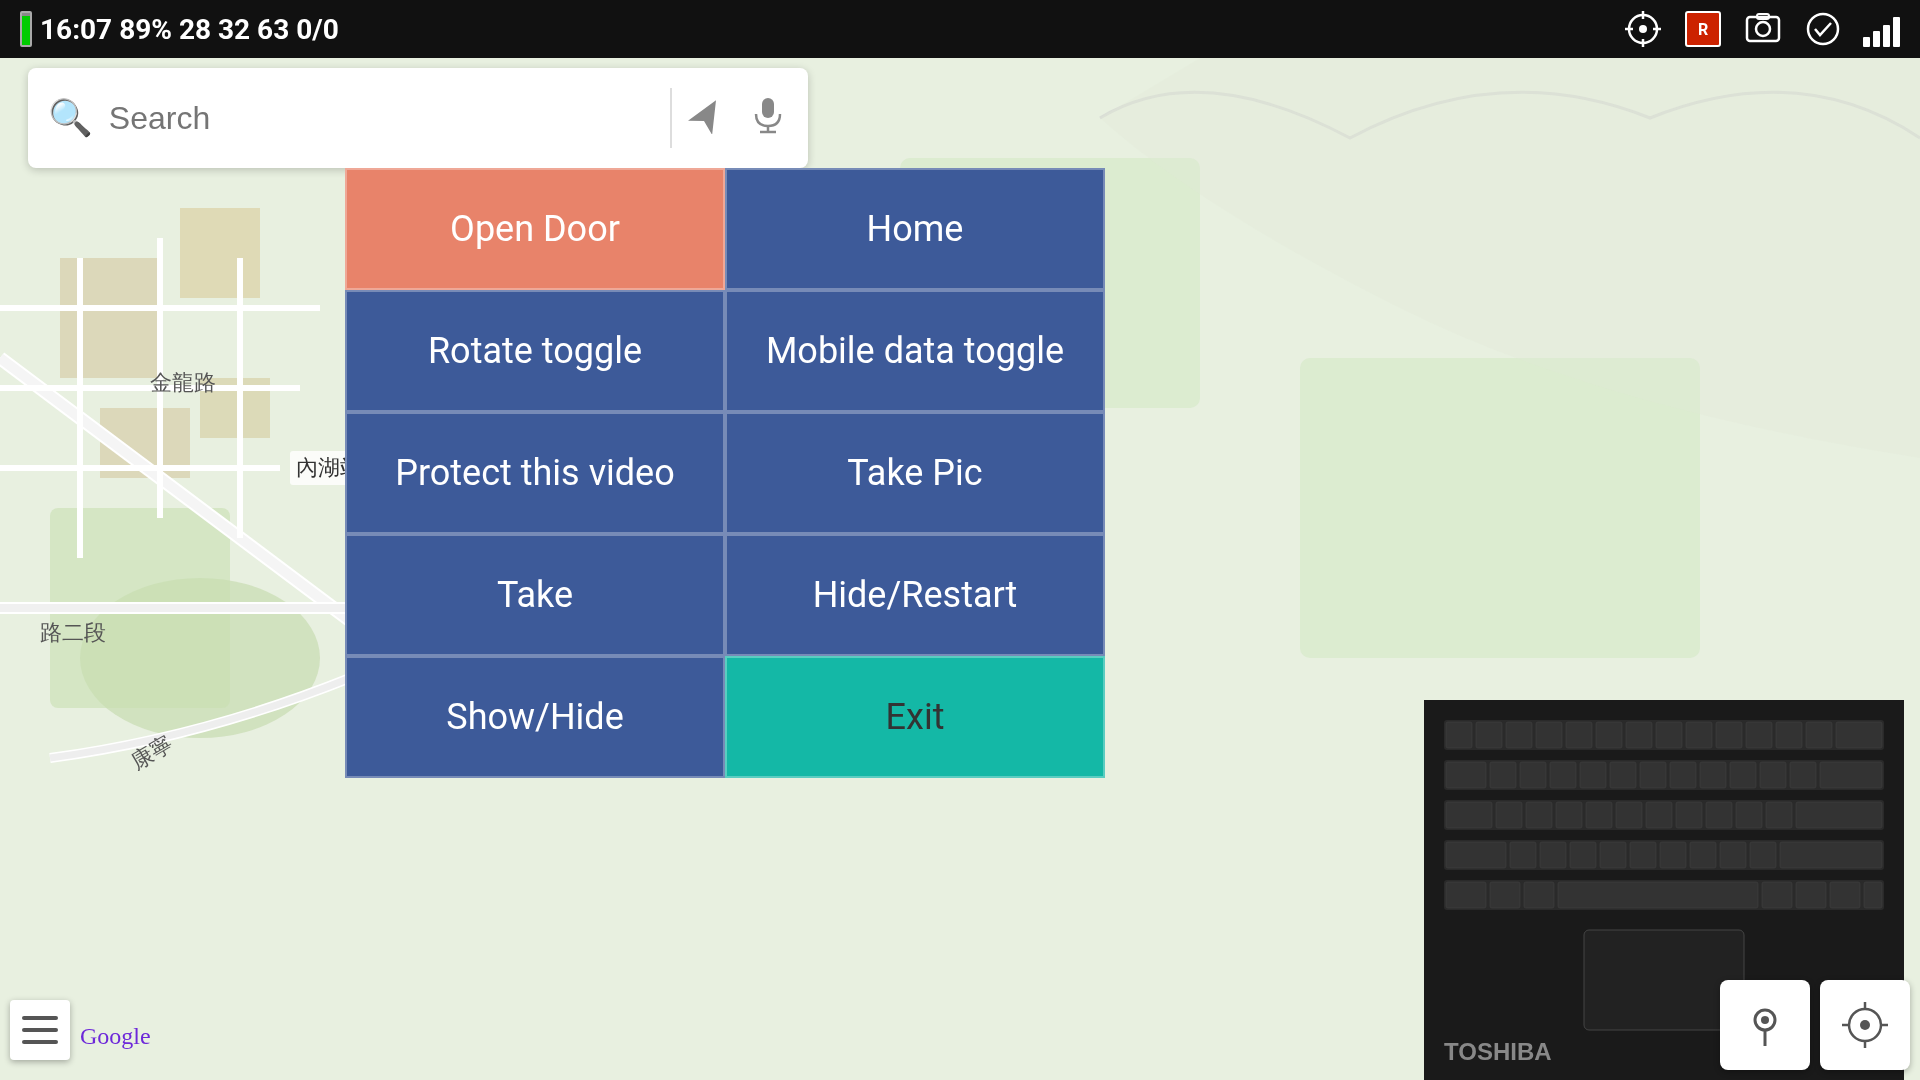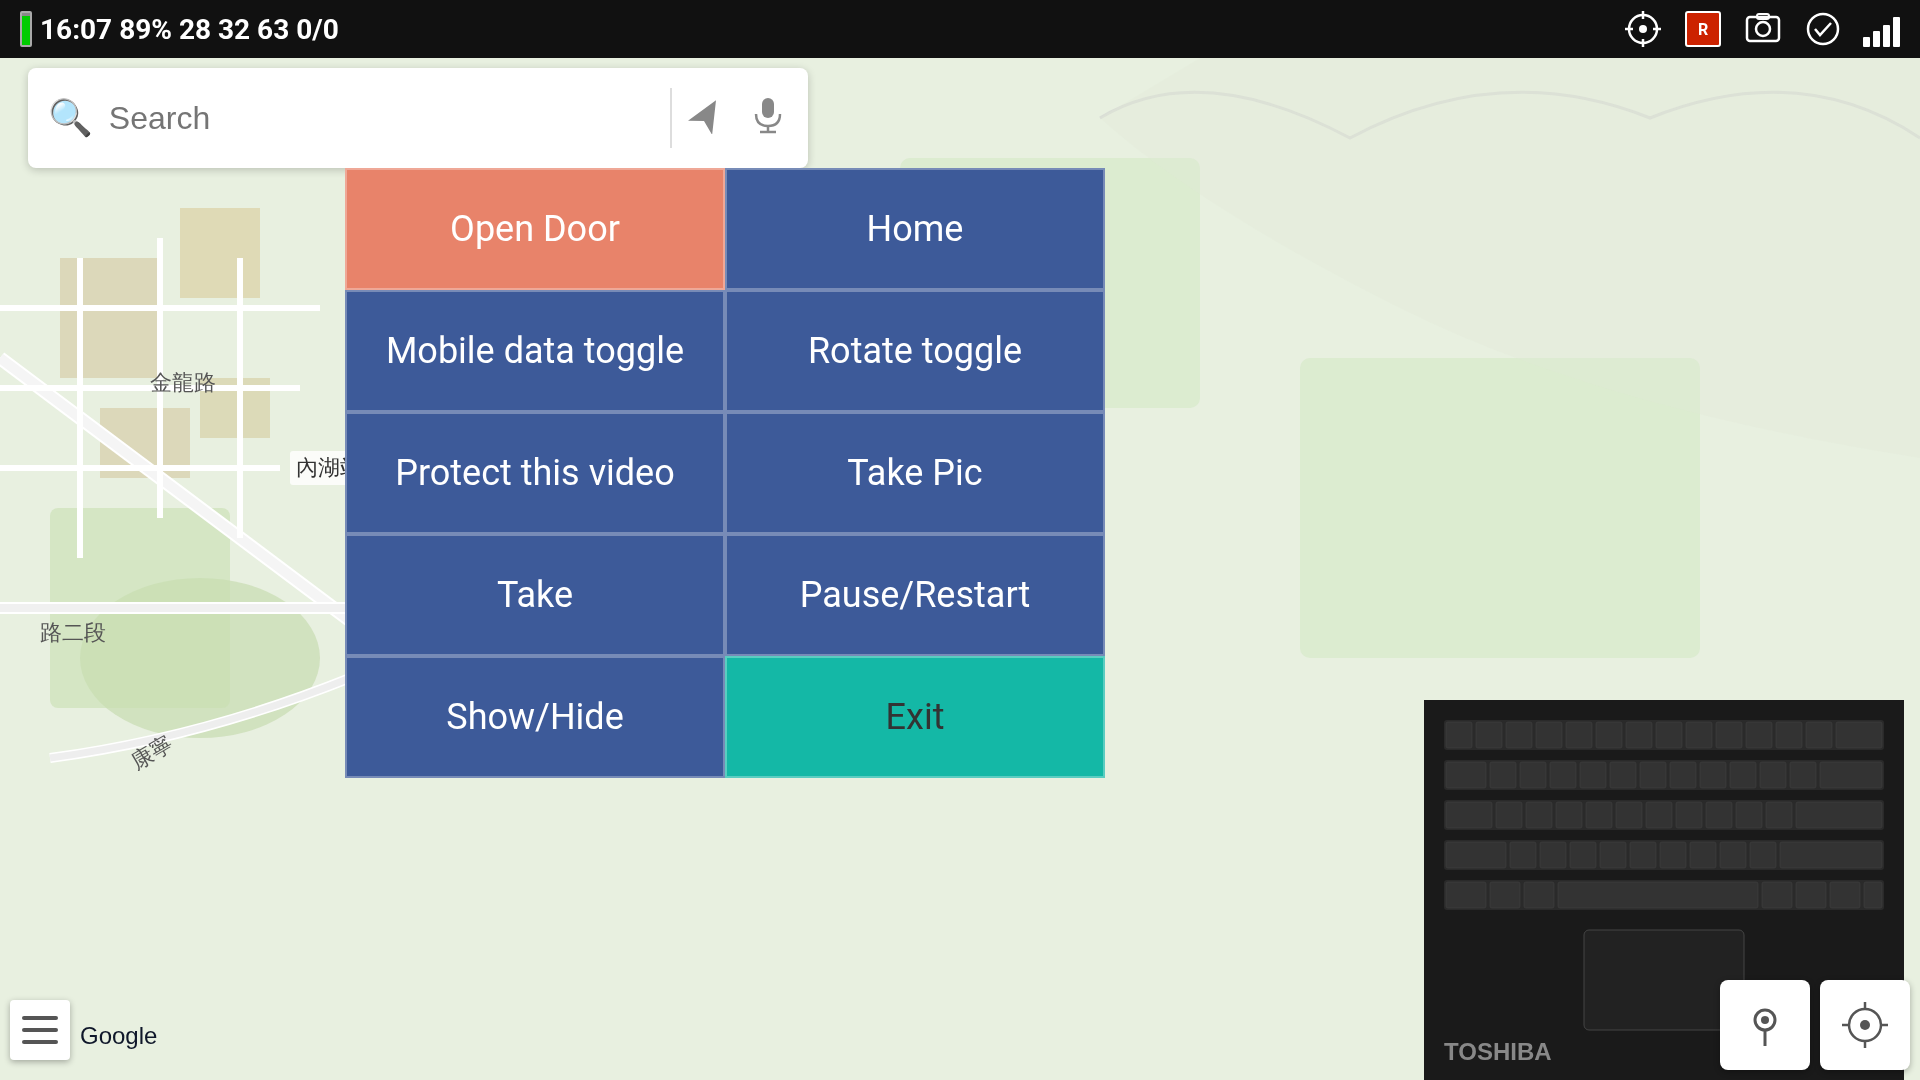--- a/index.html
+++ b/index.html
@@ -227,22 +227,22 @@
       background: #555;
       border-radius: 2px;
     }
 
     
     #google-watermark {
       position: absolute;
       bottom: 30px;
       left: 80px;
       font-size: 24px;
-      color: #0f172a;
-      font-family: Liberation Sans, sans-serif;
+      color: #6d28d9;
+      font-family: Liberation Serif, serif;
       z-index: 50;
     }
 
     
     .road-icon {
       width: 36px;
       height: 36px;
       background: #cc2200;
       color: white;
       font-size: 16px;
@@ -423,32 +423,32 @@
 </div>
 
 <div id="button-grid">
 
   <div class="btn-row">
     <div class="btn btn-salmon">Open Door</div>
     <div class="btn btn-blue">Home</div>
   </div>
 
   <div class="btn-row">
+    <div class="btn btn-blue">Rotate toggle</div>
     <div class="btn btn-blue">Mobile data toggle</div>
-    <div class="btn btn-blue">Rotate toggle</div>
   </div>
 
   <div class="btn-row">
     <div class="btn btn-blue">Protect this video</div>
     <div class="btn btn-blue">Take Pic</div>
   </div>
 
   <div class="btn-row">
     <div class="btn btn-blue">Take</div>
-    <div class="btn btn-blue">Pause/Restart</div>
+    <div class="btn btn-blue">Hide/Restart</div>
   </div>
 
   <div class="btn-row">
     <div class="btn btn-blue">Show/Hide</div>
     <div class="btn btn-yellow">Exit</div>
   </div>
 </div>
 
 <div id="laptop-img">
   <svg width="480" height="380" viewBox="0 0 480 380" xmlns="http://www.w3.org/2000/svg">

